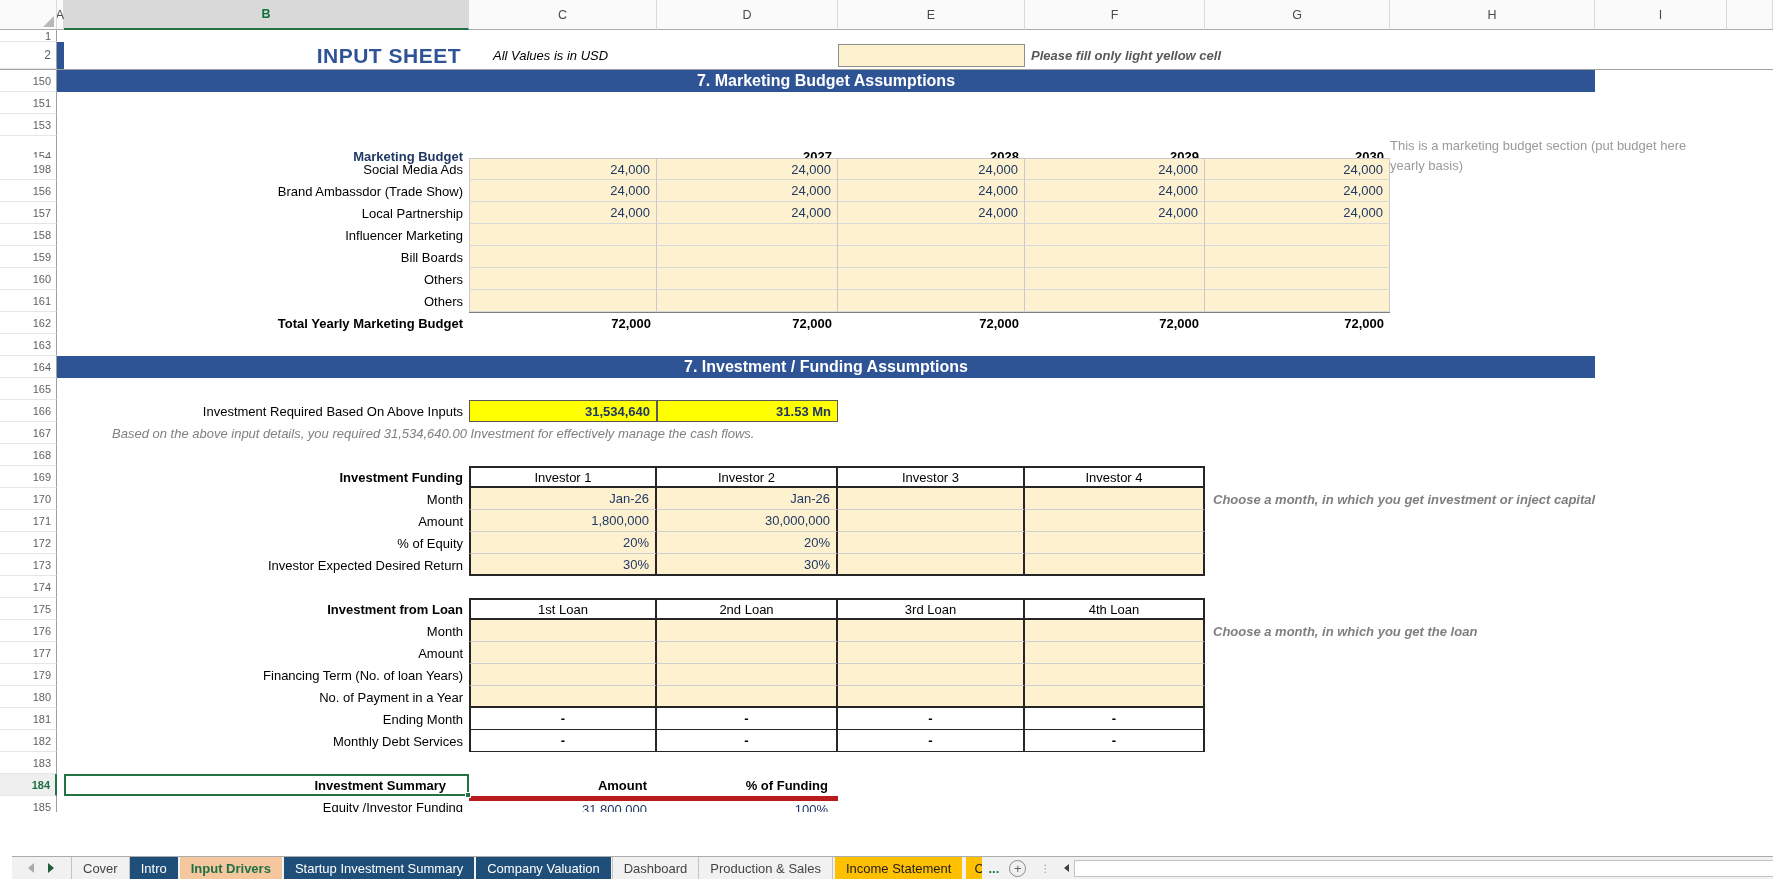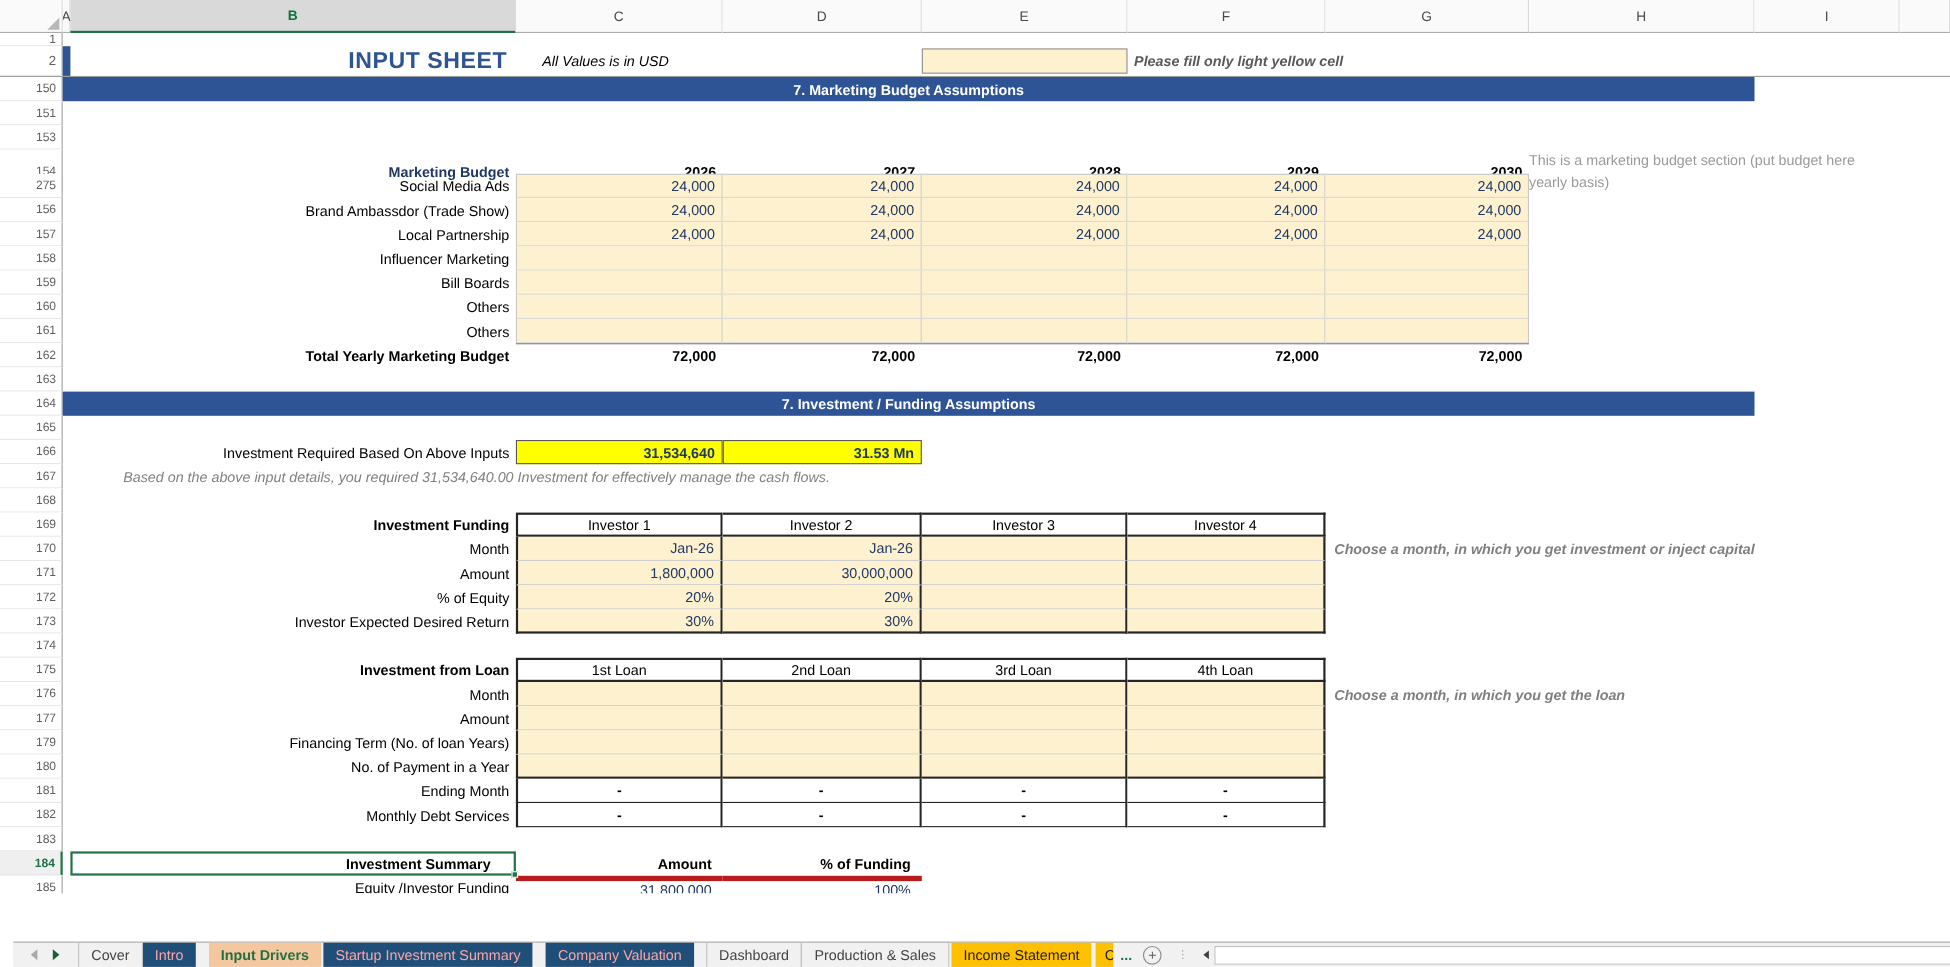--- a/index.html
+++ b/index.html
@@ -42,21 +42,21 @@
 
   
   .colA{grid-column:2}.colB{grid-column:3}.colC{grid-column:4}.colD{grid-column:5}
   .colE{grid-column:6}.colF{grid-column:7}.colG{grid-column:8}.colH{grid-column:9}.colI{grid-column:10}
   .lbl { grid-column:3; justify-content:flex-end; text-align:right; padding-right:6px; white-space:nowrap; }
   .b { font-weight:bold; }
   .navy { color:var(--navy); }
   .val { justify-content:flex-end; padding-right:6px; color:var(--navy); }
   .banner {
     grid-column: 2 / span 8; background:var(--banner); color:#fff;
-    font-weight:bold; font-size:13px; display:flex; align-items:center; justify-content:center;
+    font-weight:bold; font-size:16px; display:flex; align-items:center; justify-content:center;
   }
 
   
   .r1 { height: 12px; }
   .r2 { height: 28px; border-bottom:1px solid #9f9f9f; }
   .r2 .gut { font-size:12px; }
   .a-blue { grid-column:2; background:var(--banner); }
   .title { grid-column:3; justify-content:flex-end; padding-right:8px;
     font-size:21px; font-weight:bold; color:var(--banner); letter-spacing:.5px; }
   .subtitle { grid-column:4 / span 2; font-style:italic; padding-left:24px; }
@@ -100,21 +100,21 @@
   .r185 > div { height:22px; }
 
   
   .tabbar { position:absolute; left:12px; bottom:0; width:1773px; height:23px;
     background:#F1F1F1; border-top:1px solid #ababab; display:flex; align-items:stretch; font-size:13px; }
   .tab-nav { display:flex; align-items:center; gap:14px; padding:0 18px 0 16px; }
   .tri-l { width:0;height:0;border-top:5px solid transparent;border-bottom:5px solid transparent;border-right:6px solid #a9a9a9; }
   .tri-r { width:0;height:0;border-top:5px solid transparent;border-bottom:5px solid transparent;border-left:6px solid #1f5b38; }
   .tab { display:flex; align-items:center; padding:0 11px; white-space:nowrap; color:#444; border-right:1px solid #c3c3c3; }
   .tab.light { background:transparent; border-left:1px solid #c3c3c3; margin-left:-1px; }
-  .tab.dark { background:#1F4E79; color:#fca5a5; border-right:none; margin-right:12px; }
+  .tab.dark { background:#1F4E79; color:#ffffff; border-right:none; margin-right:2px; }
   .tab.active { background:#F4C79F; color:#1E7145; font-weight:bold; border-right:none; margin-right:2px; }
   .tab.amber { background:#FFC000; color:#1d1d1d; border-right:none; margin-left:2px; margin-right:2px; }
   .tab.truncated { width:16px; overflow:hidden; padding:0 0 0 8px; }
   .overflow-dots { display:flex; align-items:center; color:#1E7145; font-weight:bold; padding:0 4px; }
   .add-btn { display:flex; align-items:center; justify-content:center; align-self:center;
     width:17px; height:17px; margin:0 6px; border:1px solid #8a8a8a; border-radius:50%;
     color:#5f5f5f; font-size:13px; line-height:1; }
   .vdots { align-self:center; color:#9a9a9a; font-size:10px; letter-spacing:0; margin:0 8px; }
   .hscroll-left { display:flex; align-items:center; justify-content:center; align-self:center; width:16px; height:17px; }
   .hscroll-left .tri-l { border-right-color:#3f3f3f; border-top-width:4px; border-bottom-width:4px; border-right-width:5px; }
@@ -164,30 +164,29 @@
   </div>
 
 
   <div class="r">
     <div class="gut">153</div>
   </div>
 
   <div class="r">
     <div class="gut">154</div>
     <div class="cell lbl b navy">Marketing Budget</div>
-    <div class="cell colC yearhdr">2026</div>
     <div class="cell colD yearhdr">2027</div>
     <div class="cell colE yearhdr">2028</div>
     <div class="cell colF yearhdr">2029</div>
     <div class="cell colG yearhdr">2030</div>
     <div class="mk-note">This is a marketing budget section (put budget here yearly basis)</div>
   </div>
 
   <div class="r">
-    <div class="gut">275</div>
+    <div class="gut">198</div>
     <div class="cell lbl">Social Media Ads</div>
     <div class="cell colC ycell first ytop val">24,000</div>
     <div class="cell colD ycell ytop val">24,000</div>
     <div class="cell colE ycell ytop val">24,000</div>
     <div class="cell colF ycell ytop val">24,000</div>
     <div class="cell colG ycell ytop val">24,000</div>
   </div>
   <div class="r">
     <div class="gut">156</div>
     <div class="cell lbl">Brand Ambassdor (Trade Show)</div>

